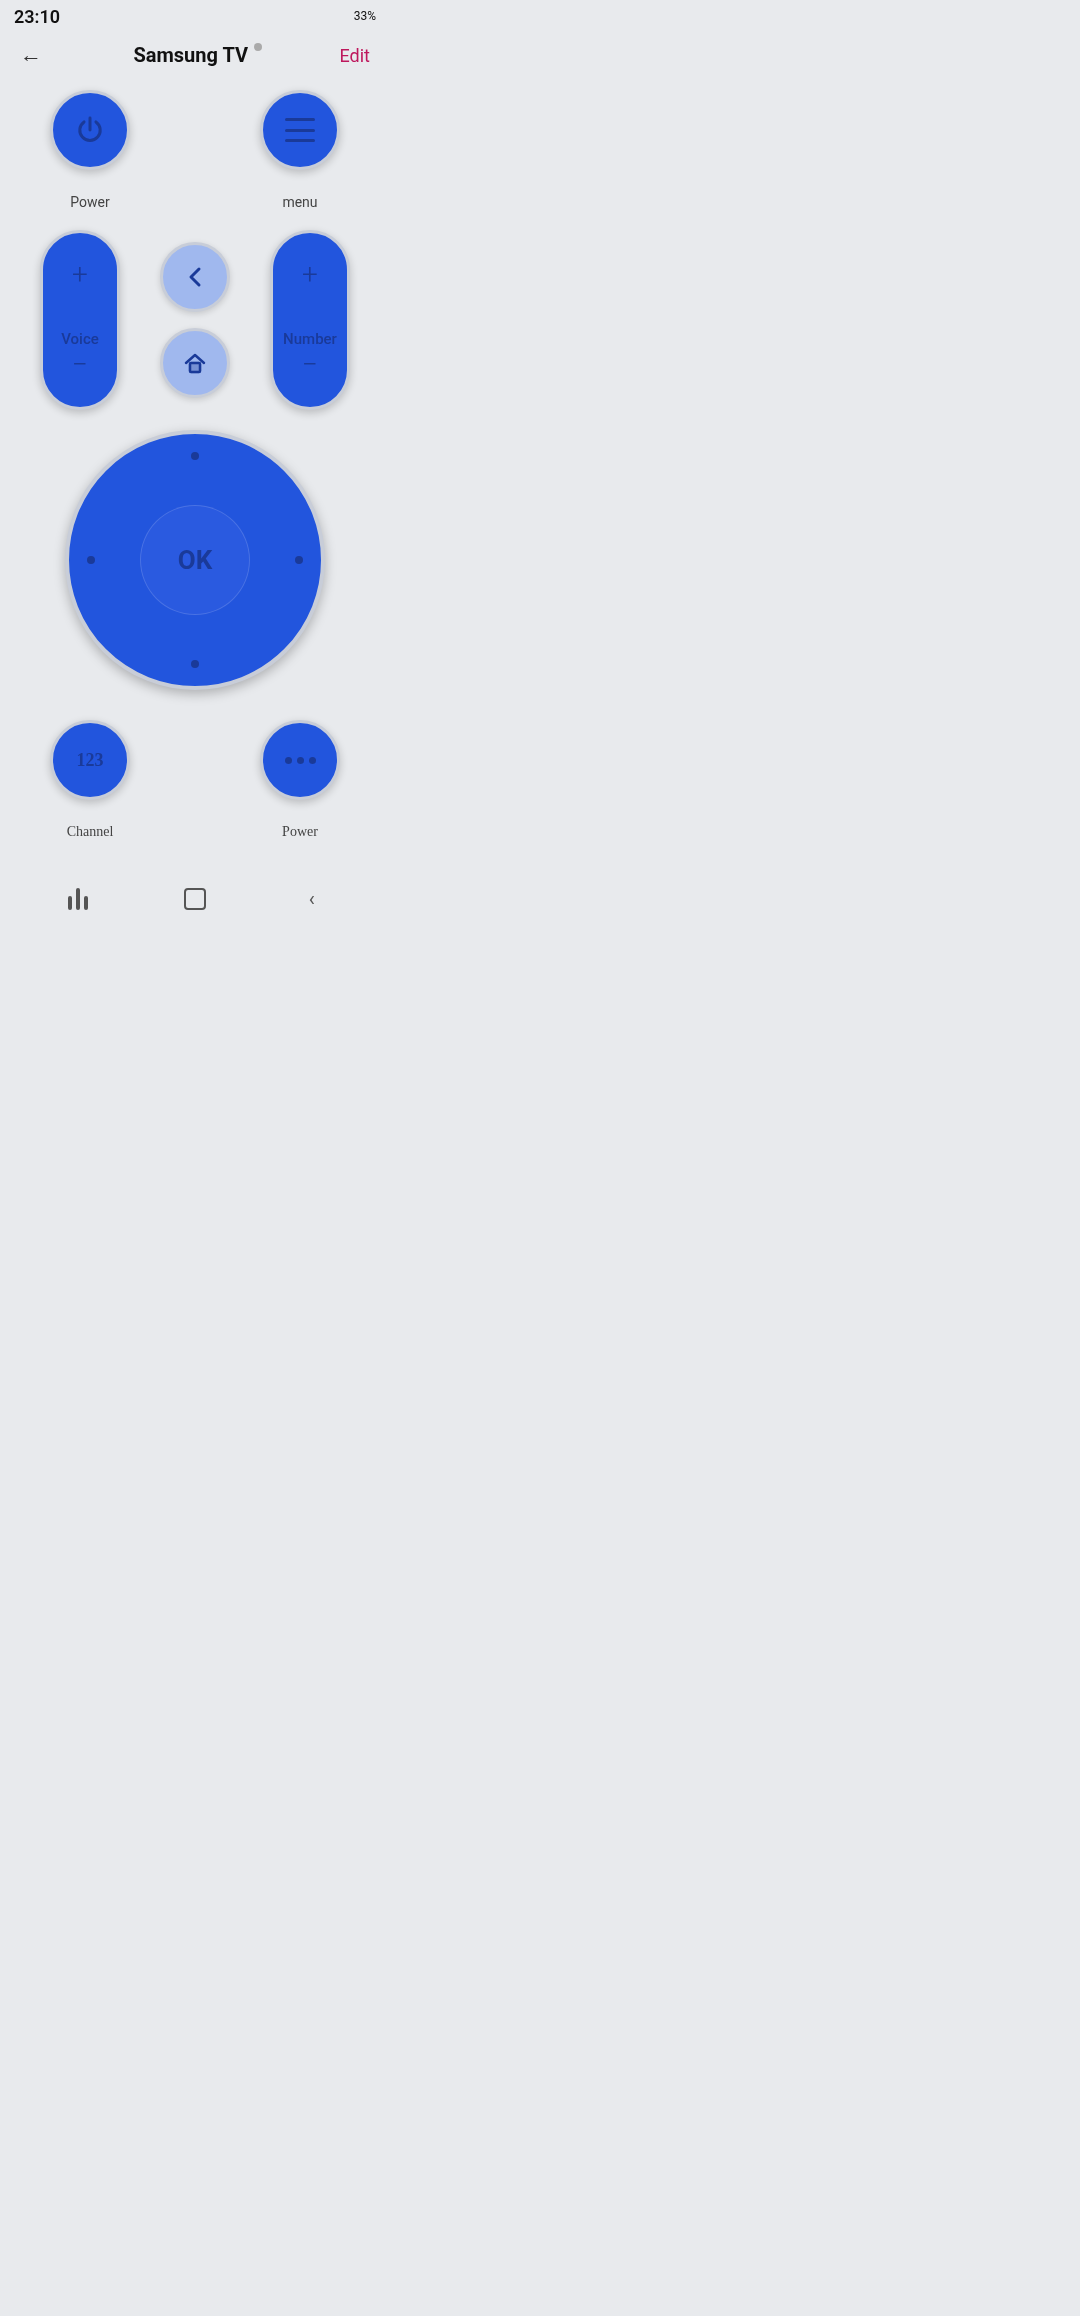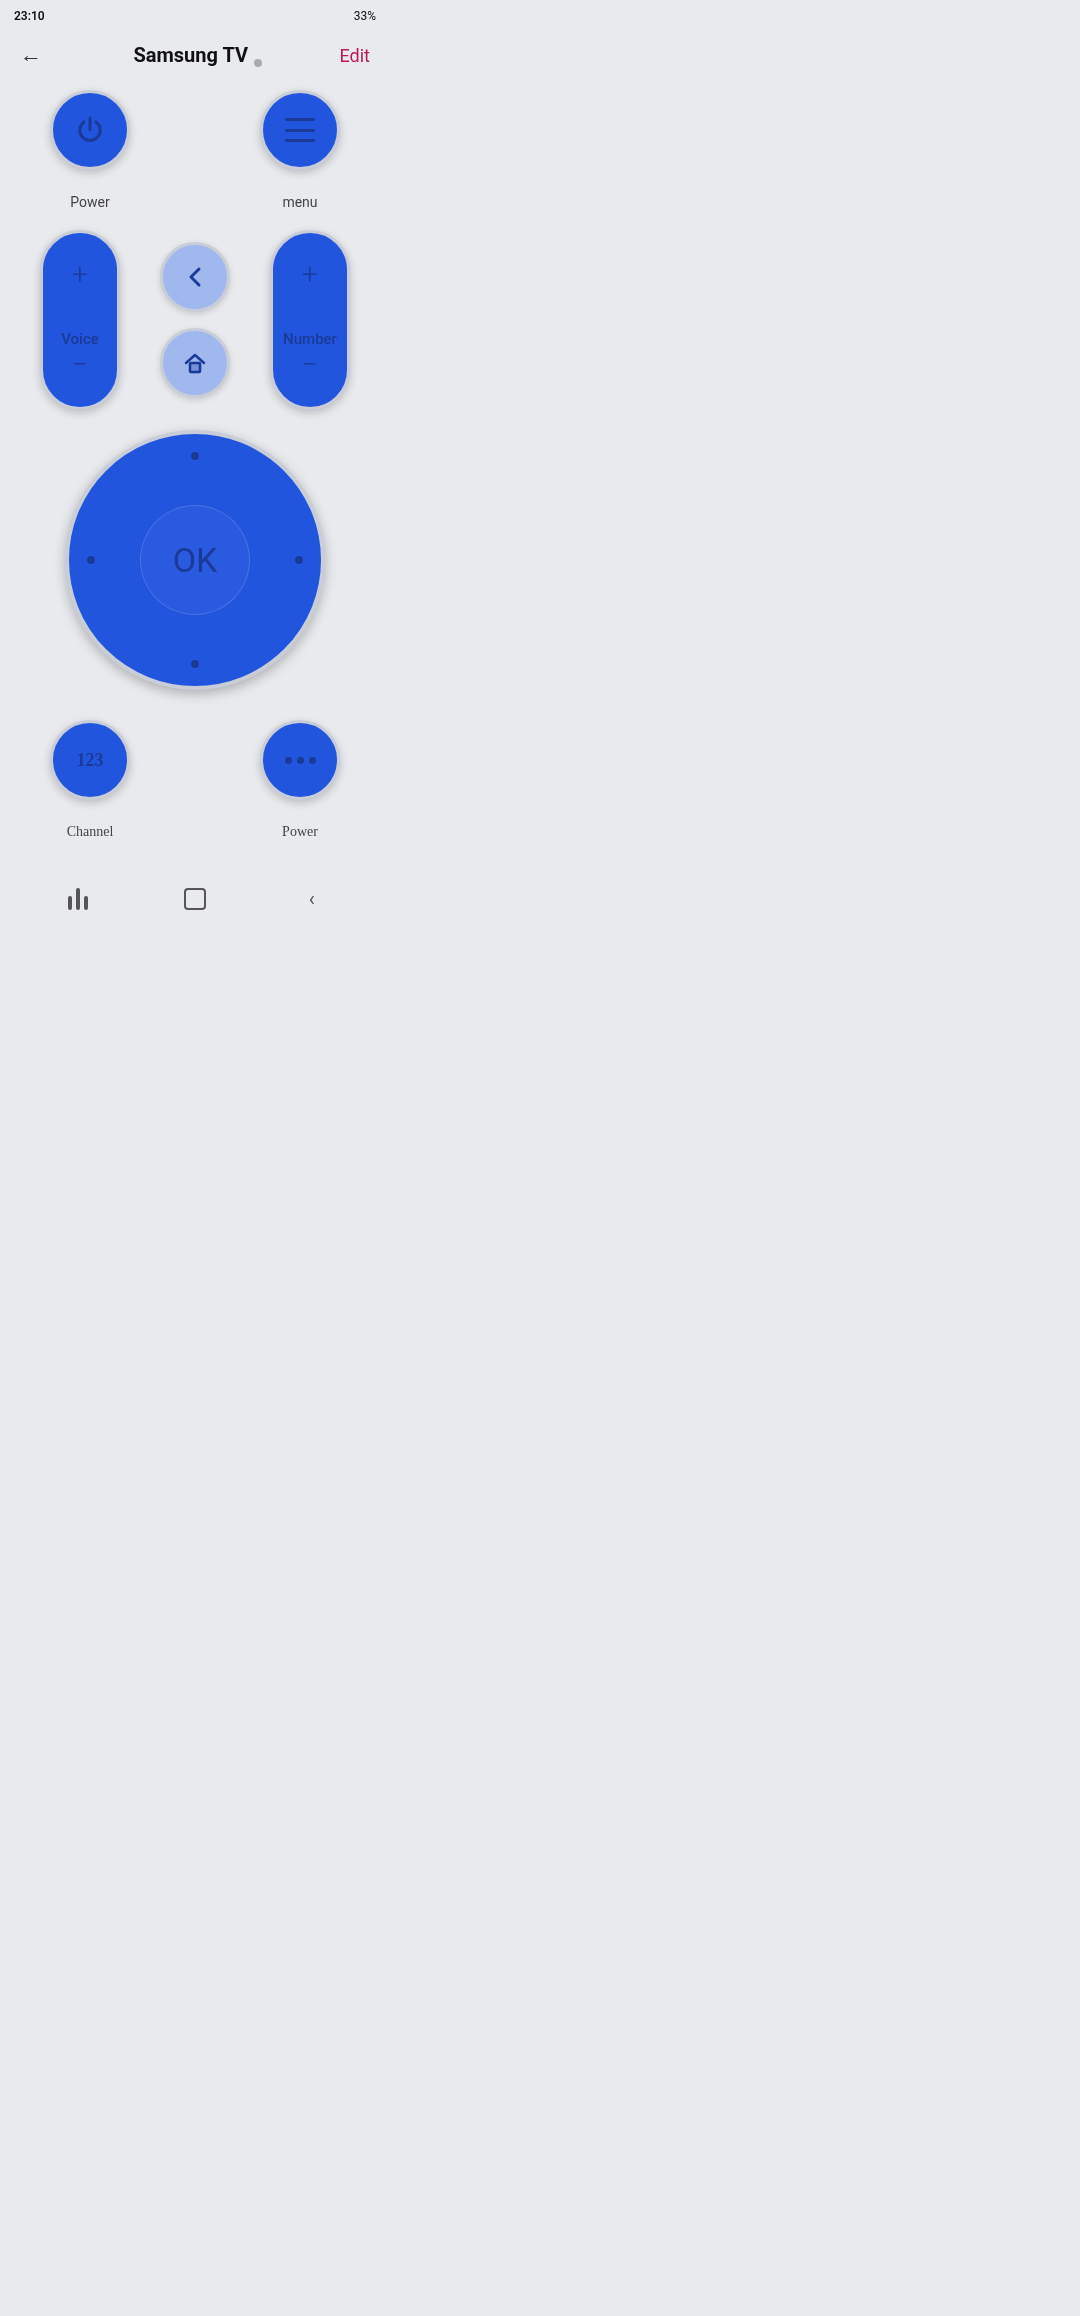--- a/index.html
+++ b/index.html
@@ -17,21 +17,21 @@
     
     .status-bar {
       background: #e8eaed;
       display: flex;
       justify-content: space-between;
       align-items: center;
       padding: 6px 14px;
       height: 32px;
     }
     .status-left {
-      font-size: 12px;
+      font-size: 18px;
       font-weight: 600;
       color: #111;
     }
     .status-right {
       display: flex;
       align-items: center;
       gap: 4px;
       font-size: 12px;
       color: #111;
     }
@@ -48,21 +48,21 @@
       font-size: 22px;
       color: #333;
       cursor: pointer;
       width: 36px;
     }
     .header-title {
       font-size: 20px;
       font-weight: 700;
       color: #111;
       display: flex;
-      align-items: flex-end;
+      align-items: flex-start;
       gap: 6px;
     }
     .header-dot {
       width: 8px;
       height: 8px;
       background: #aaa;
       border-radius: 50%;
       display: inline-block;
     }
     .header-edit {
@@ -224,22 +224,22 @@
       height: 110px;
       border-radius: 50%;
       background: #2a5ae0;
       border: 1px solid rgba(255,255,255,0.15);
       display: flex;
       align-items: center;
       justify-content: center;
     }
 
     .ok-text {
-      font-size: 34px;
-      font-weight: 400;
+      font-size: 26px;
+      font-weight: 700;
       color: #1a3a99;
     }
 
     
     .dpad-dot {
       position: absolute;
       width: 8px;
       height: 8px;
       border-radius: 50%;
       background: #1a3a99;

